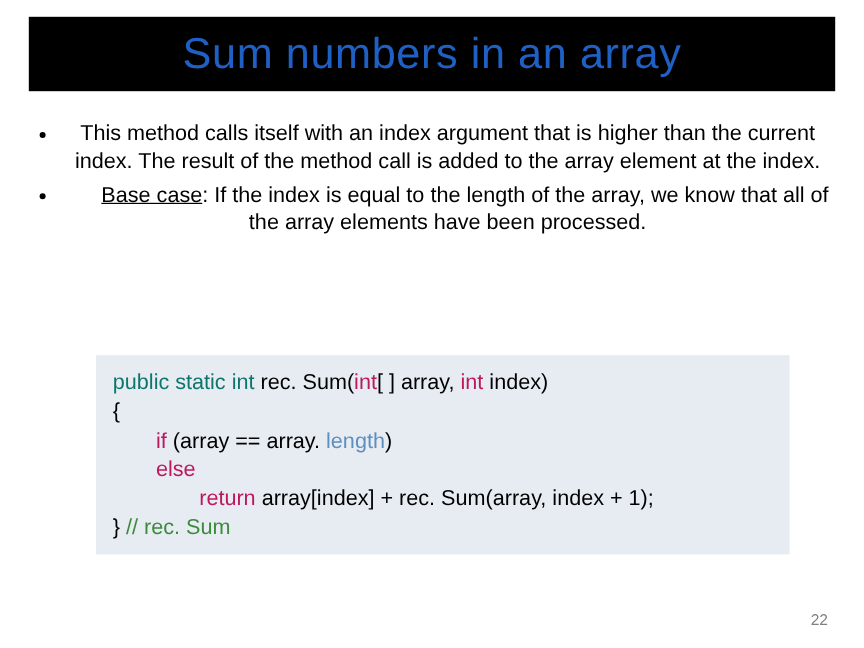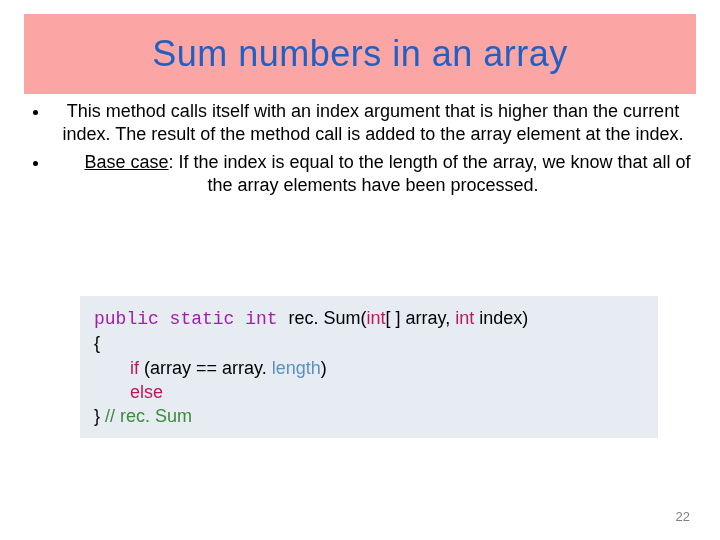--- a/index.html
+++ b/index.html
@@ -16,22 +16,22 @@
     width: 720px;
     height: 540px;
     position: relative;
     box-sizing: border-box;
   }
   .title-band {
     position: absolute;
     top: 14px;
     left: 24px;
     right: 24px;
-    height: 80px;
-    background: #fca5a5;
+    height: 62px;
+    background: #000000;
     display: flex;
     align-items: center;
     justify-content: center;
   }
   .title-text {
     font-family: "Comic Sans MS", "Comic Sans", cursive, sans-serif;
     font-size: 36px;
     color: #1f60c4;
     letter-spacing: 0.5px;
   }
@@ -65,21 +65,21 @@
     right: 62px;
     background: #e6ecf2;
     padding: 10px 14px 10px 14px;
     font-family: Arial, Helvetica, sans-serif;
     font-size: 18px;
     line-height: 1.35;
     color: #000;
     box-sizing: border-box;
   }
   .kw   { color: #be185d; }      
-  .bkw  { color: #a21caf; font-family: Liberation Mono, monospace; }
+  .bkw  { color: #0f766e; }
   .prop { color: #5f8fbf; }      
   .cmt  { color: #3c8a3c; }      
   .lvl1 { padding-left: 36px; display: block; }
   .lvl2 { padding-left: 72px; display: block; }
   .lvl0 { display: block; }
   .page-num {
     position: absolute;
     right: 30px;
     bottom: 16px;
     font-size: 13px;
@@ -110,20 +110,23 @@
     <span class="lvl0">
       <span class="bkw">public static int </span><span>rec. Sum(</span><span class="kw">int</span><span>[ ] array, </span><span class="kw">int</span><span> index)</span>
     </span>
     <span class="lvl0">{</span>
     <span class="lvl1">
       <span class="kw">if</span><span> (array == array. </span><span class="prop">length</span><span>)</span>
     </span>
     <span class="lvl1">
       <span class="kw">else</span>
     </span>
+    <span class="lvl2">
+      <span class="kw">return</span><span> array[index] + rec. Sum(array, index + 1);</span>
+    </span>
     <span class="lvl0">
       <span>} </span><span class="cmt">// rec. Sum</span>
     </span>
   </div>
 
   <div class="page-num">22</div>
 
 </div>
 
 </body></html>

